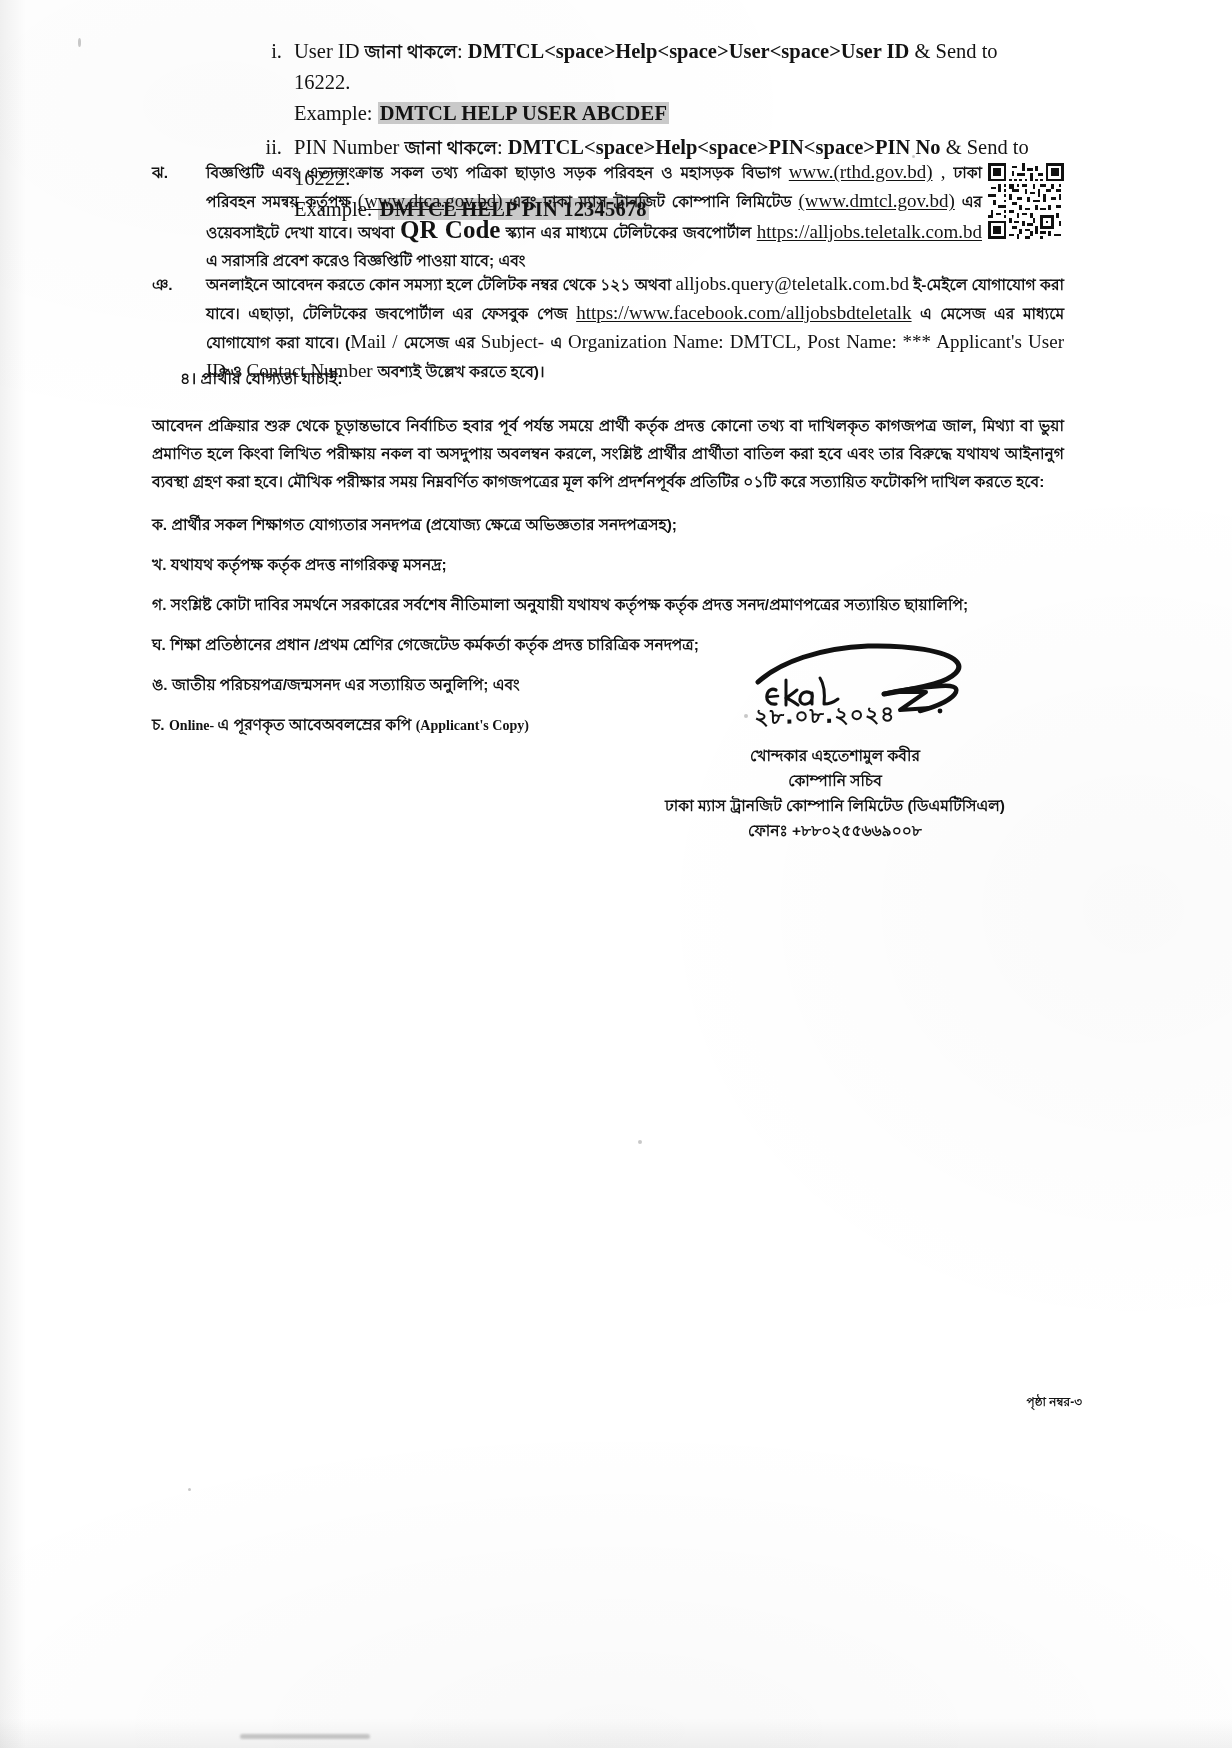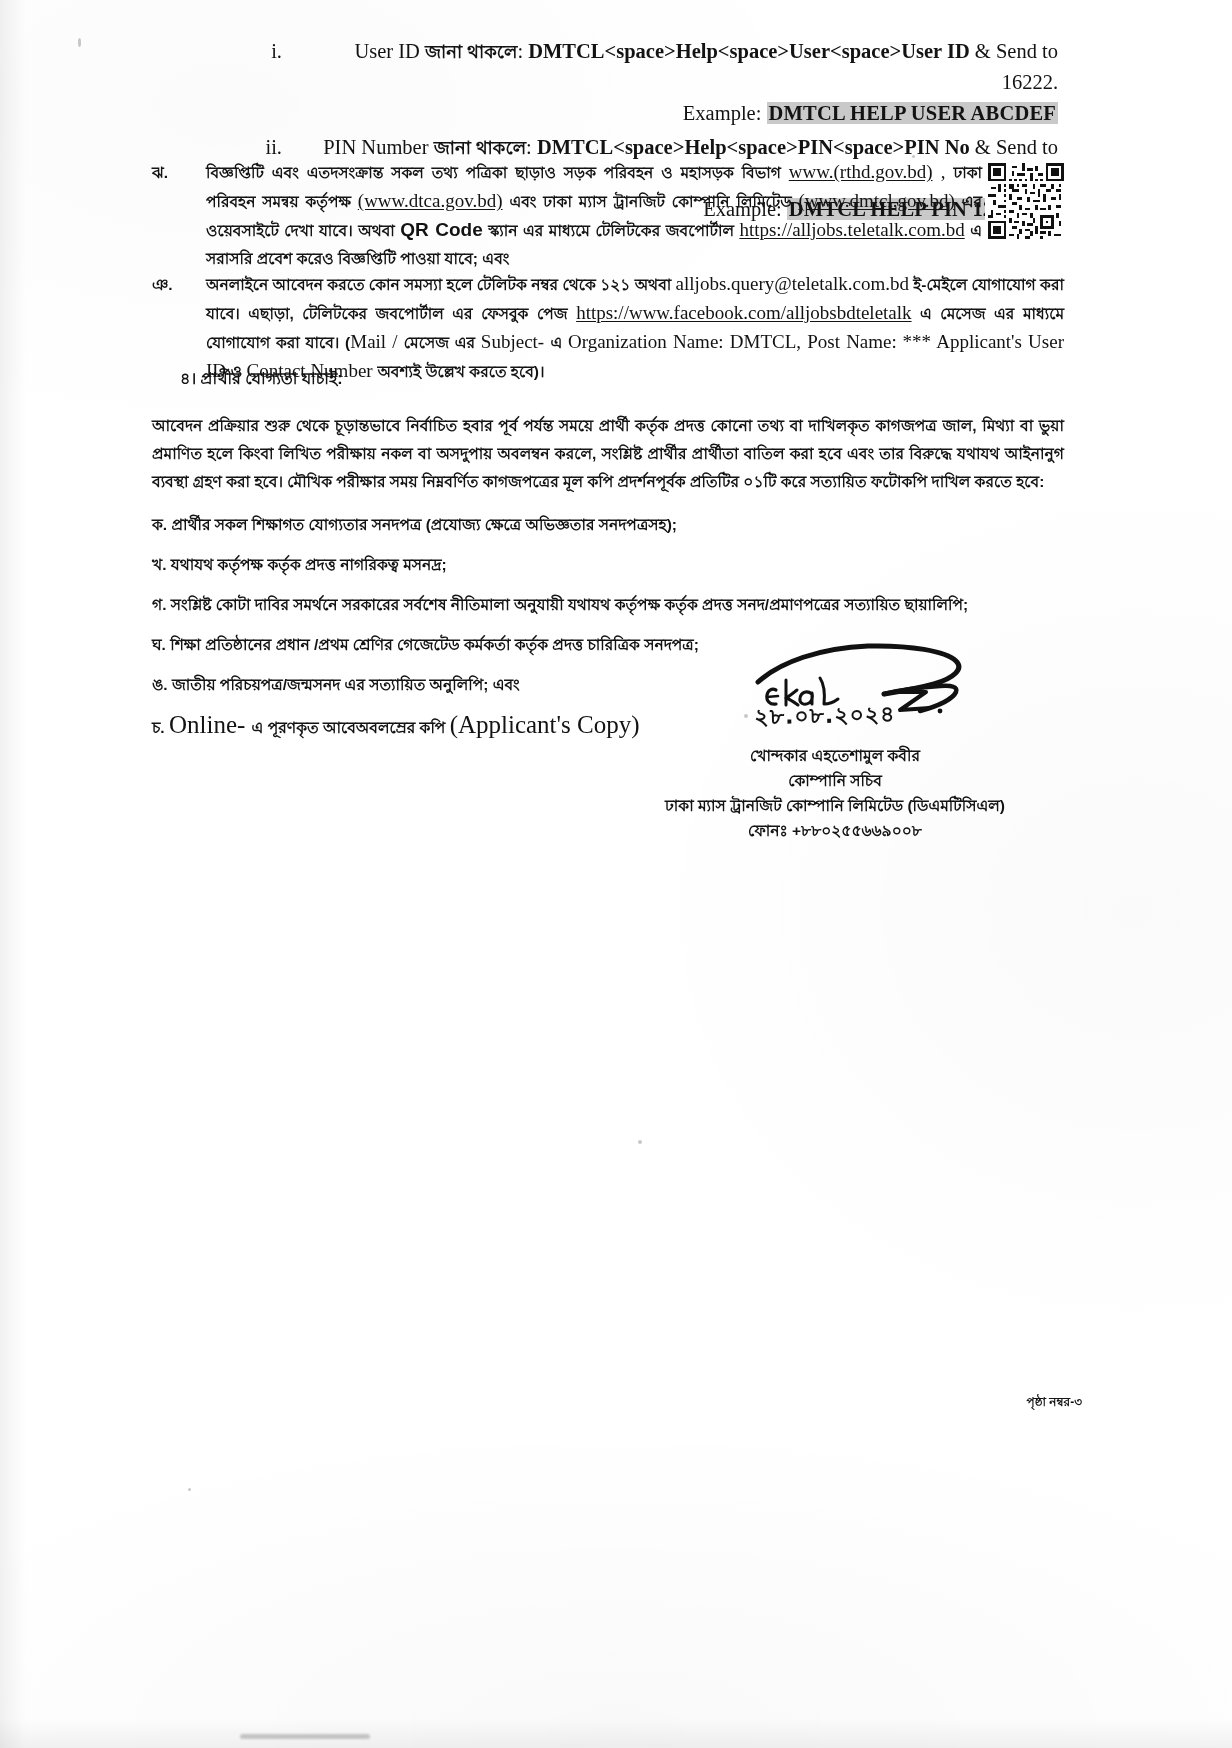--- a/index.html
+++ b/index.html
@@ -68,21 +68,20 @@
     text-align: right;
     padding-right: 12px;
     font-size: 20.5px;
     line-height: 30px;
     font-family: "Liberation Serif", "DejaVu Serif", serif;
   }
   .roman-body {
     flex: 1 1 auto;
     font-size: 20.5px;
     line-height: 30px;
-    text-align: right;
   }
   .roman-body .lead { font-weight: 400; }
   .roman-body .bnin {
     font-family: "Liberation Sans", "DejaVu Sans", sans-serif;
     font-weight: 700;
     font-size: 18px;
   }
   .roman-body .cmd { font-weight: 700; }
   .example-line {
     font-size: 20.5px;
@@ -118,23 +117,23 @@
     font-size: 15.5px;
     line-height: 28px;
     text-align: justify;
   }
   .clause-body .rom {
     font-family: "Liberation Serif", "DejaVu Serif", serif;
     font-weight: 400;
     font-size: 19px;
   }
   .clause-body .rom-b {
-    font-family: Liberation Sans, sans-serif;
-    font-weight: 700;
-    font-size: 19px;
+    font-family: Liberation Serif, serif;
+    font-weight: 700;
+    font-size: 25px;
   }
   .u { text-decoration: underline; text-underline-offset: 2px; }
 
   
   .qr-wrap {
     position: absolute;
     left: 985px;
     top: 160px;
     width: 76px;
     height: 76px;
@@ -173,22 +172,22 @@
   .sub-item {
     font-family: "Liberation Sans", "DejaVu Sans", sans-serif;
     font-weight: 700;
     font-size: 15.5px;
     line-height: 28px;
     margin-bottom: 12px;
     white-space: nowrap;
   }
   .sub-item .rom {
     font-family: "Liberation Serif", "DejaVu Serif", serif;
-    font-weight: 400;
-    font-size: 25px;
+    font-weight: 700;
+    font-size: 14px;
   }
 
   
   .sig-block {
     position: absolute;
     left: 600px;
     top: 648px;
     width: 470px;
     text-align: center;
   }

